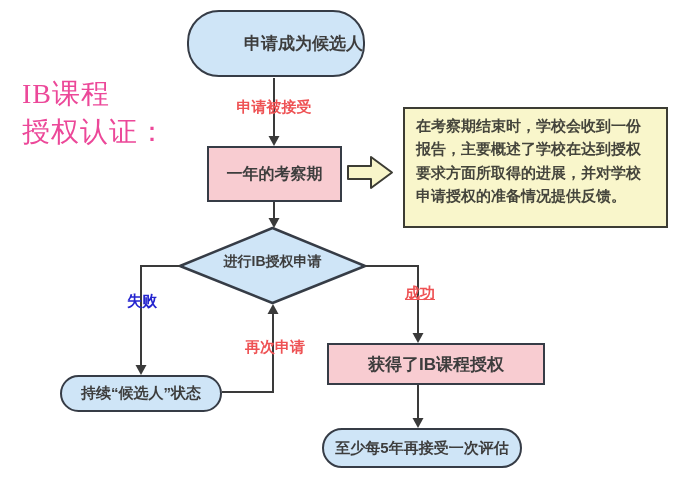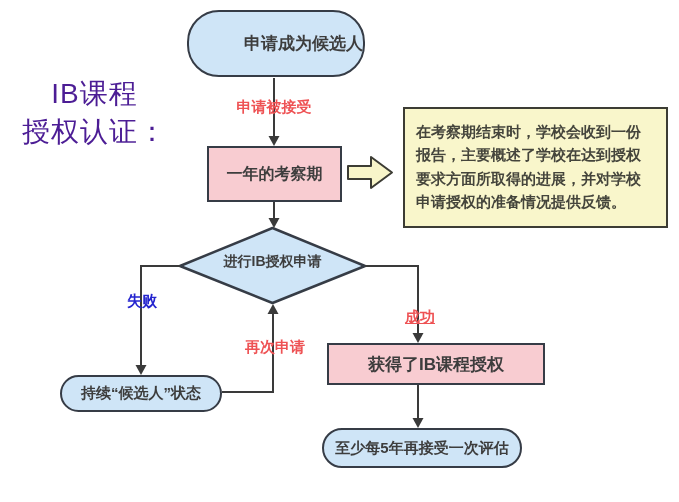--- a/index.html
+++ b/index.html
@@ -27,38 +27,38 @@
   .node-authorized{left:327px;top:343px;width:218px;height:42px;font-size:17px;}
   .node-evaluation{left:322px;top:428px;width:200px;height:40px;border-radius:20px;font-size:15px;}
   .decision-label{
     position:absolute;left:195px;top:253px;width:155px;
     text-align:center;font-size:14px;font-weight:bold;color:#3d3d3d;
   }
   .note{
     position:absolute;left:403px;top:107px;width:265px;height:121px;
     box-sizing:border-box;
     background:#f9f6cb;border:2.5px solid #3c3c34;
-    padding:11px 11px;
+    padding:5px 11px;
     font-size:15px;font-weight:bold;color:#45453c;
     line-height:1.55;text-align:left;
   }
   .edge-label{
     position:absolute;
     font-size:15px;font-weight:bold;text-align:center;
   }
   .red{color:#ee5254;}
   .blue-text{color:#2424cf;}
   .lbl-accepted{left:224px;top:98px;width:100px;}
   .lbl-fail{left:112px;top:292px;width:60px;}
   .lbl-reapply{left:233px;top:338px;width:84px;}
-  .lbl-success{left:396px;top:308px;width:48px;text-decoration:underline;}
+  .lbl-success{left:396px;top:284px;width:48px;text-decoration:underline;}
   .diagram-title{
     position:absolute;left:22px;top:75px;
-    font-family:Liberation Sans, sans-serif;
-    font-size:28px;color:#4c1d95;line-height:1.35;letter-spacing:1px;text-align:center;
+    font-family:Liberation Serif, serif;
+    font-size:28px;color:#ec4899;line-height:1.35;letter-spacing:1px;
   }
 </style>
 </head>
 <body>
 
 <div id="canvas">
 
   <svg id="wires" viewBox="0 0 679 502">
 
     <polygon points="180,266 272.5,228 365,266 272.5,303" fill="#cfe5f7" stroke="#363c46" stroke-width="2.5" stroke-linejoin="round"></polygon>

